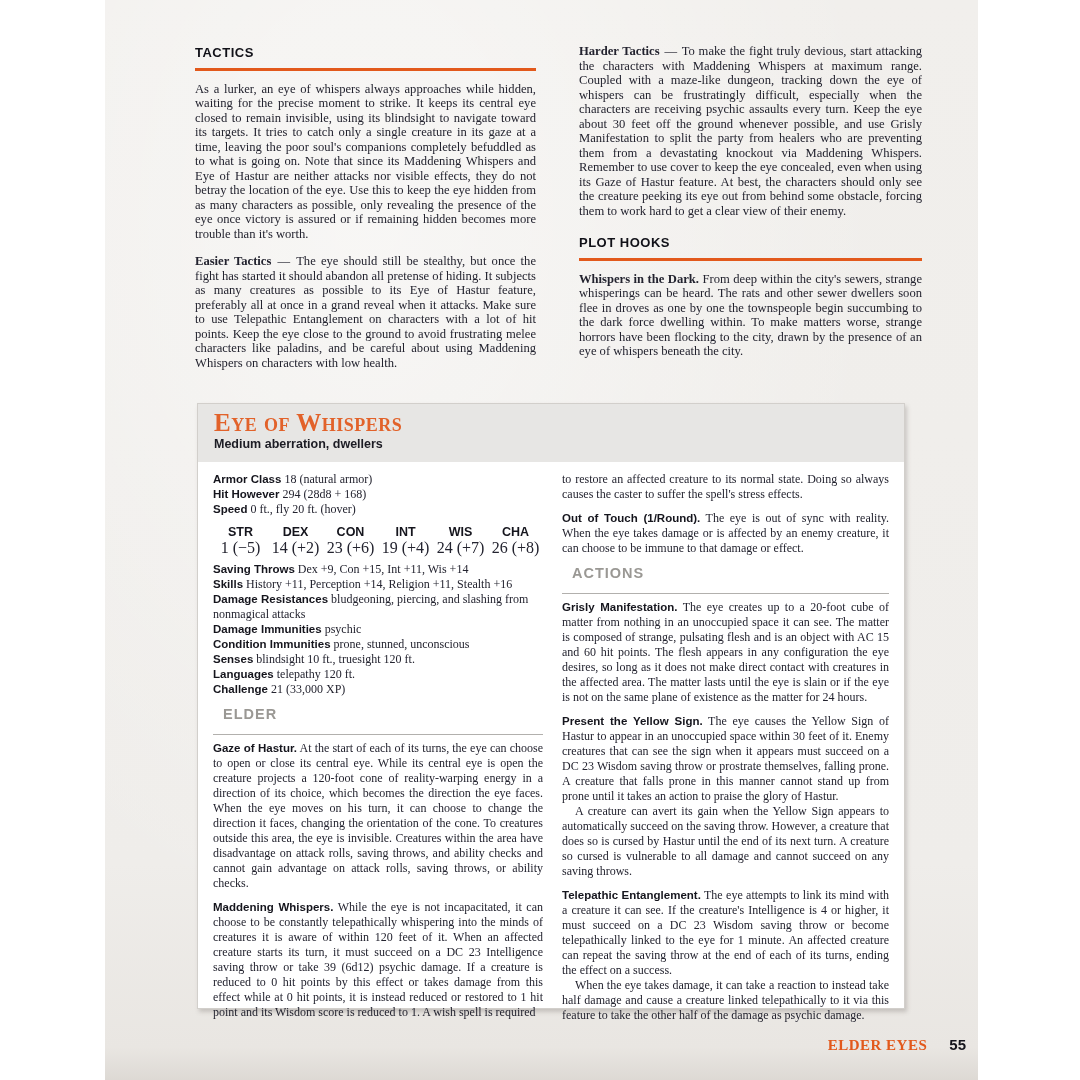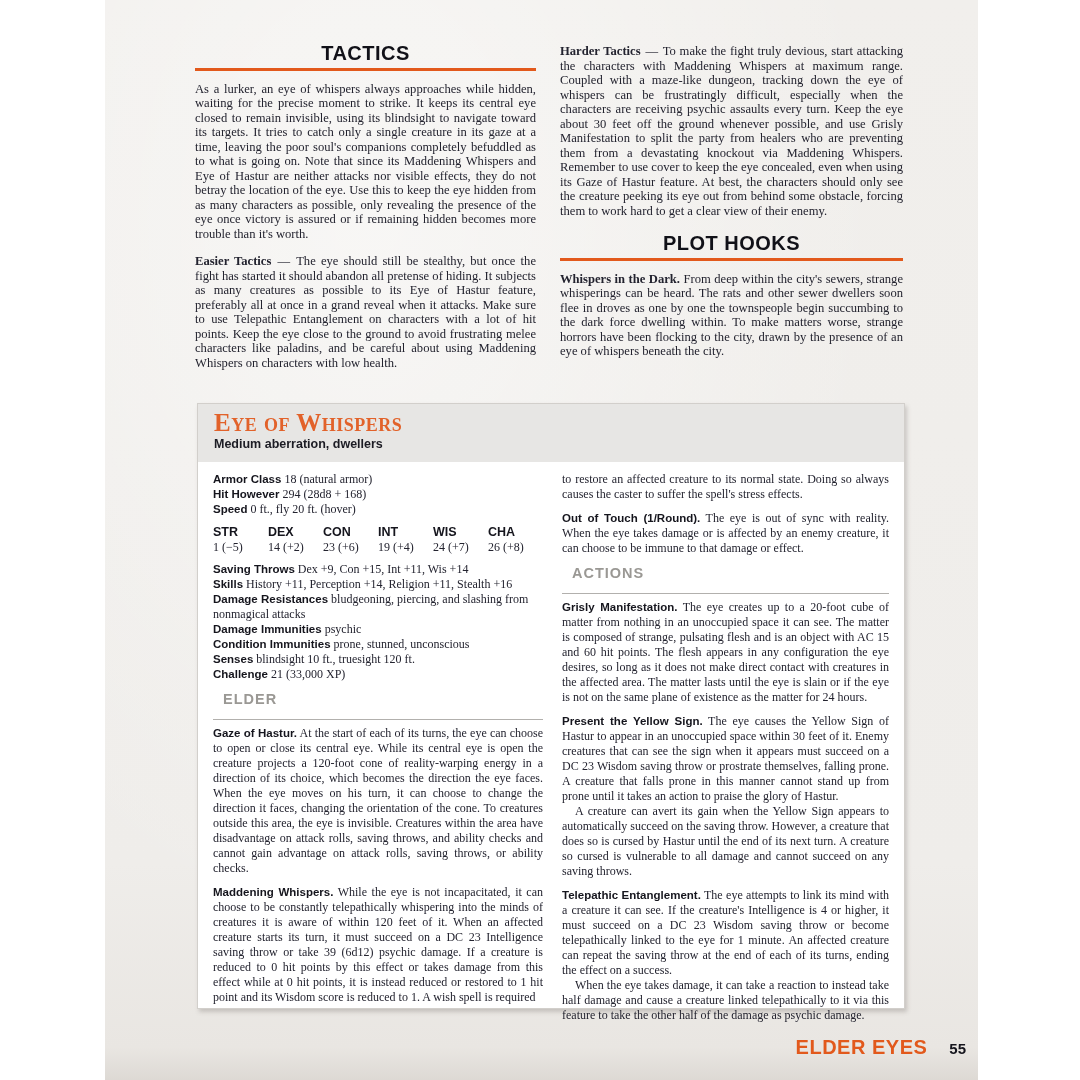--- a/index.html
+++ b/index.html
@@ -9,24 +9,24 @@
   }
   .paper{
     position:absolute;left:105px;top:0;width:873px;height:1080px;
     background:
       radial-gradient(ellipse at 30% 20%, rgba(255,255,255,.5), rgba(255,255,255,0) 60%),
       linear-gradient(180deg,#f1efec 0%,#efedea 80%,#e9e6e2 97%,#ddd9d4 100%);
   }
   
   .col{position:absolute;text-align:justify;font-size:12.6px;line-height:14.5px;color:#23232f;}
   .col-left{left:90px;top:46px;width:341px;}
-  .col-right{left:455px;top:44px;width:343px;}
+  .col-right{left:474px;top:44px;width:343px;}
   .section-head{
-    font-family:"Liberation Sans", sans-serif;font-weight:bold;font-size:20px;
-    letter-spacing:.5px;color:#111118;text-align:center;margin:0 0 7px 0;
+    font-family:"Liberation Sans", sans-serif;font-weight:bold;font-size:13px;
+    letter-spacing:.5px;color:#111118;text-align:left;margin:0 0 7px 0;
   }
   .orange-rule{height:3px;background:#e2591c;margin-bottom:11px;}
   p.body-par{margin:0 0 13px 0;}
   .run-in{font-weight:bold;}
   .dash{padding:0 1px;}
   
   .statblock{
     position:absolute;left:92px;top:403px;width:706px;height:604px;background:#ffffff;
     border:1px solid #d2cfcb;box-shadow:2px 3px 4px rgba(90,85,80,.25);
   }
@@ -39,38 +39,38 @@
   }
   .sb-meta{
     font-family:"Liberation Sans", sans-serif;font-weight:bold;font-size:12.5px;
     color:#1c1c24;margin-top:1px;
   }
   .sb-columns{display:flex;gap:19px;padding:10px 15px 0 15px;}
   .sb-col{width:331px;font-size:12px;line-height:15px;color:#23232f;}
   .attr-line{margin:0;}
   .attr-label, .detail-label{font-family:"Liberation Sans", sans-serif;font-weight:bold;font-size:11.5px;color:#15151d;}
   .abilities{display:flex;margin:8px 0 7px 0;}
-  .ability{width:55px;}
+  .ability{width:55px;text-align:center;}
   .ability .ab-name{font-family:"Liberation Sans", sans-serif;font-weight:bold;font-size:12.5px;color:#15151d;}
-  .ability .ab-score{font-size:12px;}
+  .ability .ab-score{font-size:16px;}
   .detail-line{margin:0;}
   .sb-subhead-wrap{margin:10px 0 6px 0;border-bottom:1.5px solid #b2b0ad;padding-bottom:2px;}
   .sb-subhead{
     font-family:Liberation Sans, sans-serif;font-weight:bold;font-size:14.5px;
     letter-spacing:1px;color:#9a9894;margin:10px;
   }
   p.sb-par{margin:0 0 9px 0;text-align:justify;}
   p.sb-cont{margin:-9px 0 9px 0;text-indent:13px;text-align:justify;}
   .sb-entry-name{font-family:"Liberation Sans", sans-serif;font-weight:bold;font-size:11.5px;color:#15151d;}
   
   .footer{
     position:absolute;right:12px;top:1036px;display:flex;align-items:baseline;gap:22px;
     font-family:"Liberation Sans", sans-serif;font-weight:bold;
   }
-  .footer .book{color:#e2591c;font-size:20px;letter-spacing:.5px;}
+  .footer .book{color:#e2591c;font-size:15px;letter-spacing:.5px;font-family:Liberation Serif, serif;}
   .footer .pageno{color:#15151d;font-size:15px;}
 </style>
 </head>
 <body>
 
 <div class="paper">
 
   <div class="col col-left">
     <h2 class="section-head">TACTICS</h2>
     <div class="orange-rule"></div>
@@ -163,20 +163,24 @@
         </p>
         <p class="detail-line">
           <span class="detail-label">Condition Immunities</span>
           <span>prone, stunned, unconscious</span>
         </p>
         <p class="detail-line">
           <span class="detail-label">Senses</span>
           <span>blindsight 10 ft., truesight 120 ft.</span>
         </p>
         <p class="detail-line">
+          <span class="detail-label">Languages</span>
+          <span>telepathy 120 ft.</span>
+        </p>
+        <p class="detail-line">
           <span class="detail-label">Challenge</span>
           <span>21 (33,000 XP)</span>
         </p>
 
         <div class="sb-subhead-wrap">
           <h3 class="sb-subhead">ELDER</h3>
         </div>
 
         <p class="sb-par">
           <span class="sb-entry-name">Gaze of Hastur.</span>

